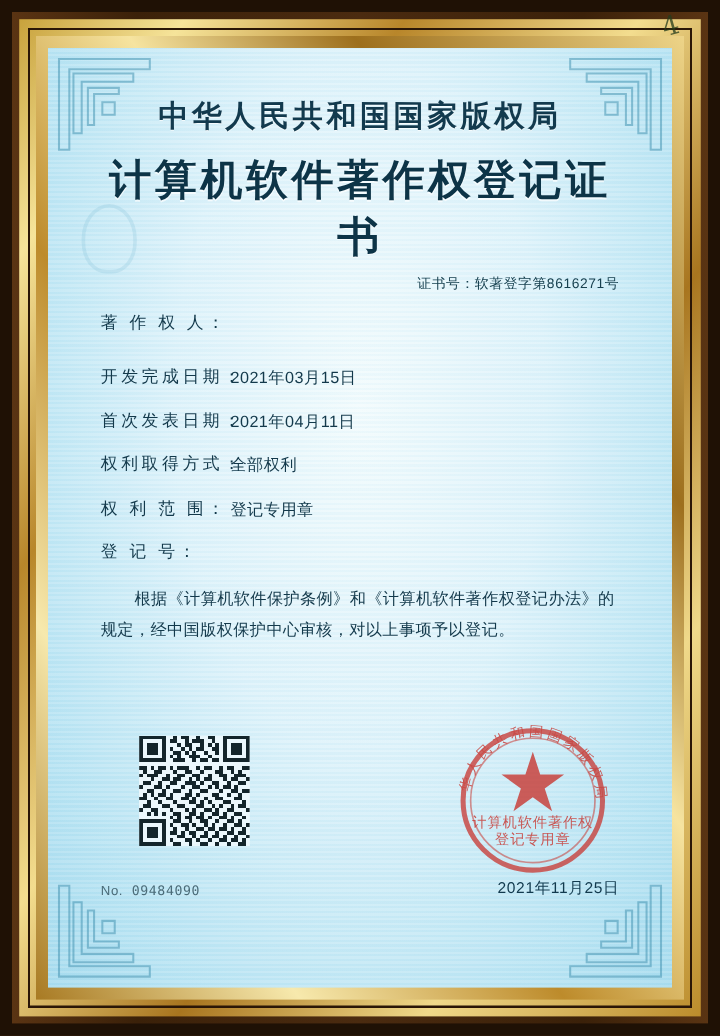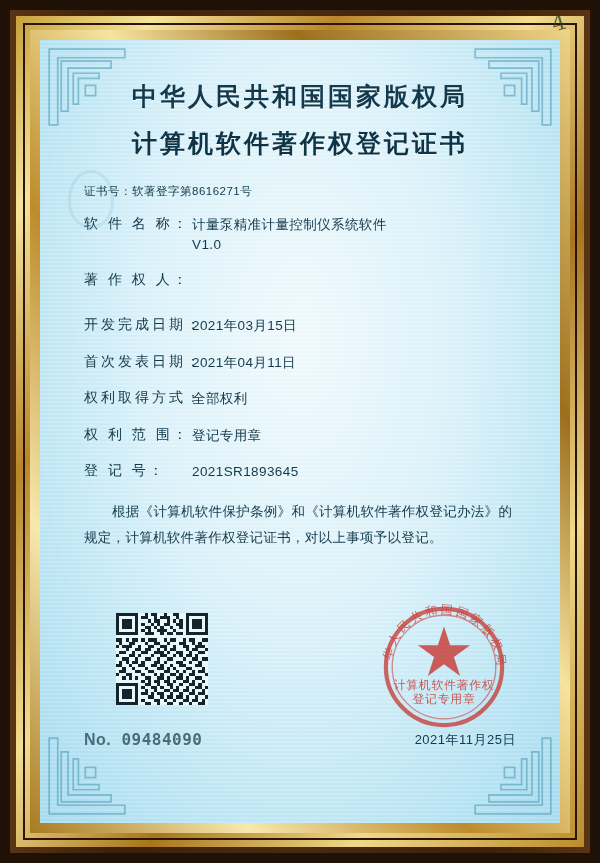--- a/index.html
+++ b/index.html
@@ -80,29 +80,30 @@
     font-size:25px;
     letter-spacing:3px;
     color:#123a4e;
     font-weight:bold;
     font-family:"DejaVu Sans","Liberation Sans",sans-serif;
     text-shadow:0 1px 0 rgba(255,255,255,.7);
   }
   .title{
     text-align:center;
     margin-top:14px;
-    font-size:25px;
+    font-size:35px;
     letter-spacing:3px;
     color:#0d3447;
     font-weight:bold;
     font-family:"DejaVu Sans","Liberation Sans",sans-serif;
     text-shadow:0 1px 0 rgba(255,255,255,.7);
   }
   .certno{
-    margin-top:24px;
+    margin-top:8px;
+    text-align:right;
     font-size:11.5px;
     color:#17404f;
     letter-spacing:.5px;
   }
   .fields{margin-top:16px;}
   .field{display:flex;align-items:flex-start;margin-bottom:17px;}
   .f-label{
     width:108px;flex:0 0 108px;
     font-size:14px;color:#13394b;
     letter-spacing:3px;
@@ -139,21 +140,21 @@
     opacity:.88;
   }
   .seal svg{width:100%;height:100%}
 
   
   .bottom{
     position:absolute;left:44px;right:44px;bottom:74px;
     display:flex;justify-content:space-between;align-items:flex-end;
     font-size:12px;color:#2c4f5e;letter-spacing:.5px;
   }
-  .serial{font-family:"DejaVu Sans Mono","Liberation Mono",monospace;font-size:16px;color:#4a6b78;font-weight:bold;}
+  .serial{font-family:"DejaVu Sans Mono","Liberation Mono",monospace;font-size:11px;color:#4a6b78;}
   .serial .lead{font-family:"Liberation Sans",sans-serif;}
   .issue-date{font-size:13px;color:#123a4e;letter-spacing:.5px;}
   .scribble{
     position:absolute;right:34px;top:10px;
     color:#243c1c;font-size:22px;
     transform:rotate(-16deg);
     font-family:"DejaVu Serif",serif;
     opacity:.75;
   }
 </style>
@@ -212,25 +213,20 @@
 
     <div class="content">
       <div class="org">中华人民共和国国家版权局</div>
       <div class="title">计算机软件著作权登记证书</div>
 
       <div class="certno">
         <span>证书号：</span><span>软著登字第8616271号</span>
       </div>
 
       <div class="fields">
-        <div class="field">
-          <div class="f-label">软 件 名 称：</div>
-          <div class="f-value" style="white-space:pre-line">计量泵精准计量控制仪系统软件
-V1.0</div>
-        </div>
         <div class="field" style="margin-top:10px">
           <div class="f-label">著 作 权 人：</div>
         </div>
         <div class="gap"></div>
         <div class="field">
           <div class="f-label">开发完成日期：</div>
           <div class="f-value">2021年03月15日</div>
         </div>
         <div class="field">
           <div class="f-label">首次发表日期：</div>
@@ -239,27 +235,26 @@
         <div class="field">
           <div class="f-label">权利取得方式：</div>
           <div class="f-value">全部权利</div>
         </div>
         <div class="field">
           <div class="f-label">权 利 范 围：</div>
           <div class="f-value">登记专用章</div>
         </div>
         <div class="field">
           <div class="f-label">登 记 号：</div>
-          <div class="f-value">2021SR1893645</div>
         </div>
       </div>
 
       <div class="statement">
         <span>根据《计算机软件保护条例》和《计算机软件著作权登记办法》的</span>
-        <span class="l2">规定，计算机软件著作权登记证书，对以上事项予以登记。</span>
+        <span class="l2">规定，经中国版权保护中心审核，对以上事项予以登记。</span>
       </div>
     </div>
 
     <div class="qr">
       <svg width="92" height="92" viewBox="0 0 29 29" xmlns="http://www.w3.org/2000/svg" shape-rendering="crispEdges">
         <rect width="29" height="29" fill="#eaf7fc"></rect>
         <g fill="#13252b">
           <path d="M0 0h7v7H0zM1 1v5h5V1z M2 2h3v3H2z"></path>
           <path d="M22 0h7v7h-7zM23 1v5h5V1z M24 2h3v3h-3z"></path>
           <path d="M0 22h7v7H0zM1 23v5h5v-5z M2 24h3v3H2z"></path>

